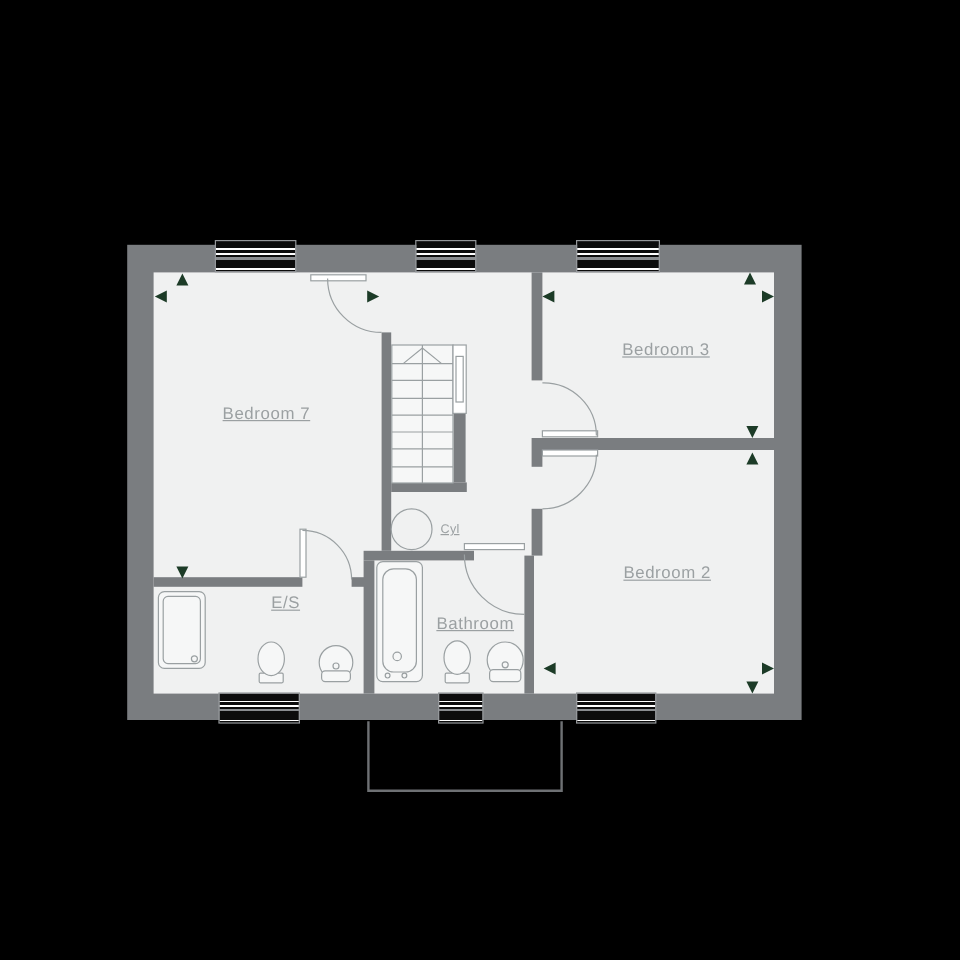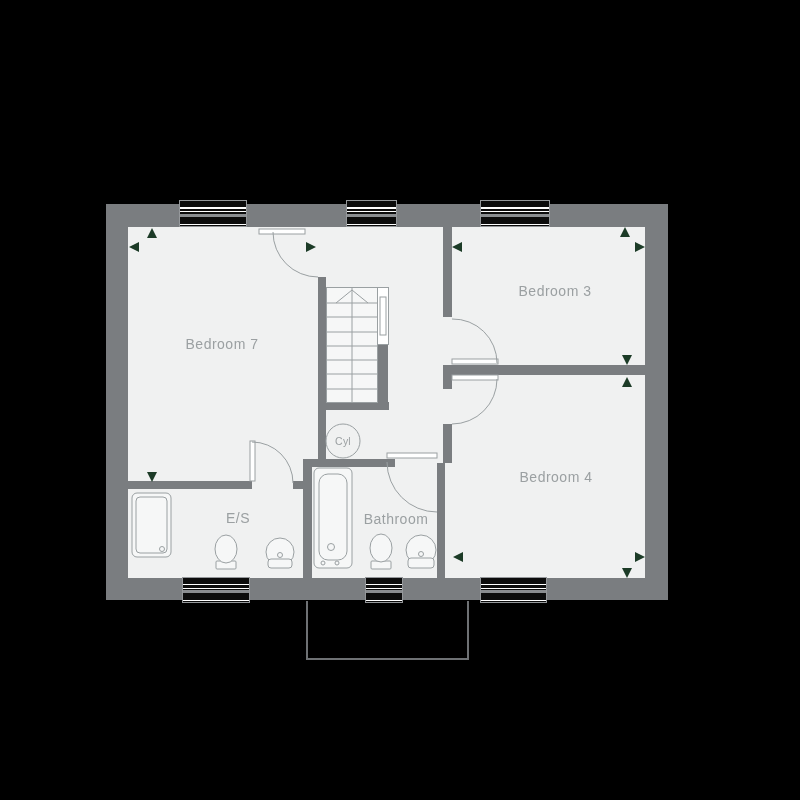--- a/index.html
+++ b/index.html
@@ -13,22 +13,22 @@
       #0c0c0c 0%,#0c0c0c 24%,#ffffff 24%,#ffffff 30%,
       #0c0c0c 30%,#0c0c0c 40%,#ffffff 40%,#ffffff 45%,
       #0c0c0c 45%,#0c0c0c 52%,#8a8d90 52%,#8a8d90 62%,
       #0c0c0c 62%,#0c0c0c 90%,#ffffff 90%,#ffffff 95%,#0c0c0c 95%);}
   .tri{position:absolute;width:0;height:0;}
   .tri-up   {border-left:5.5px solid transparent;border-right:5.5px solid transparent;border-bottom:10px solid #1c3b27;}
   .tri-down {border-left:5.5px solid transparent;border-right:5.5px solid transparent;border-top:10px solid #1c3b27;}
   .tri-left {border-top:5.5px solid transparent;border-bottom:5.5px solid transparent;border-right:10px solid #1c3b27;}
   .tri-right{border-top:5.5px solid transparent;border-bottom:5.5px solid transparent;border-left:10px solid #1c3b27;}
   .room-label{position:absolute;transform:translate(-50%,-50%);color:#9ba0a2;font-size:14px;
-      letter-spacing:.5px;white-space:nowrap;}
-  .room-label.small{font-size:10.5px;letter-spacing:.2px;}
+      letter-spacing:.5px;white-space:nowrap;text-decoration:underline;}
+  .room-label.small{font-size:10.5px;letter-spacing:.2px;margin-left:32px;}
   svg.overlay{position:absolute;left:0;top:0;}
 </style>
 </head>
 <body>
 
 <div id="canvas">
 
   <div class="building"></div>
   <div class="interior"></div>
 
@@ -119,18 +119,18 @@
   <div class="tri tri-left" style="left:452px;top:242px"></div>
   <div class="tri tri-right" style="left:635px;top:242px"></div>
   <div class="tri tri-down" style="left:622px;top:355px"></div>
   <div class="tri tri-up" style="left:622px;top:377px"></div>
   <div class="tri tri-left" style="left:453px;top:552px"></div>
   <div class="tri tri-right" style="left:635px;top:552px"></div>
   <div class="tri tri-down" style="left:622px;top:568px"></div>
 
   <div class="room-label" style="left:222px;top:344px">Bedroom 7</div>
   <div class="room-label" style="left:555px;top:291px">Bedroom 3</div>
-  <div class="room-label" style="left:556px;top:477px">Bedroom 4</div>
+  <div class="room-label" style="left:556px;top:477px">Bedroom 2</div>
   <div class="room-label" style="left:396px;top:519px">Bathroom</div>
-  <div class="room-label" style="left:238px;top:518px">E/S</div>
+  <div class="room-label" style="left:238px;top:502px">E/S</div>
   <div class="room-label small" style="left:343px;top:441px">Cyl</div>
 
 </div>
 
 </body></html>

